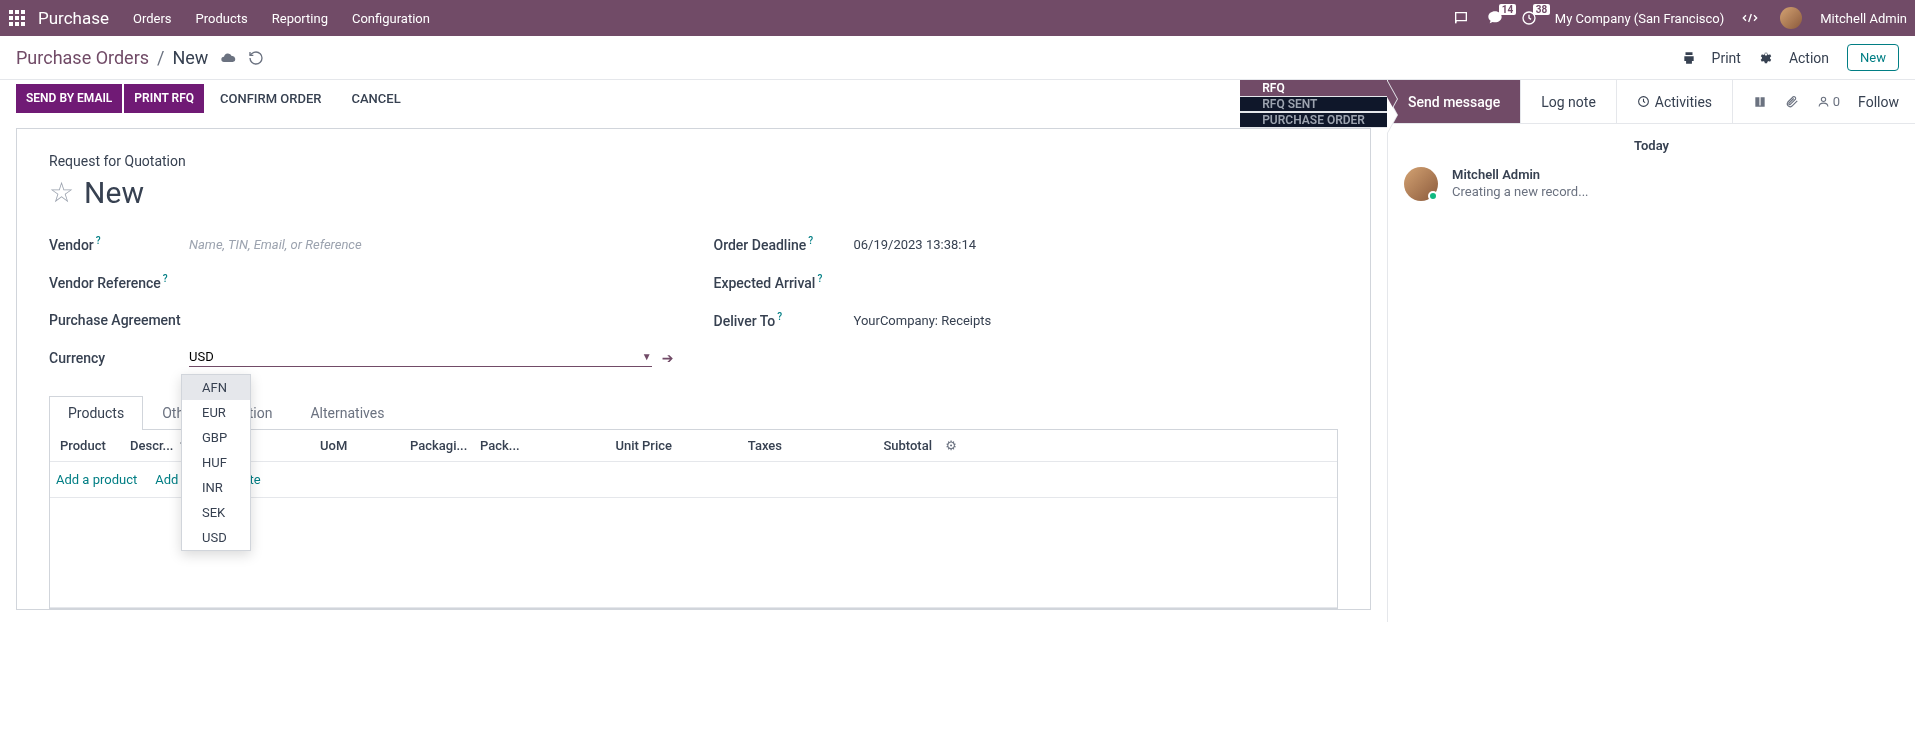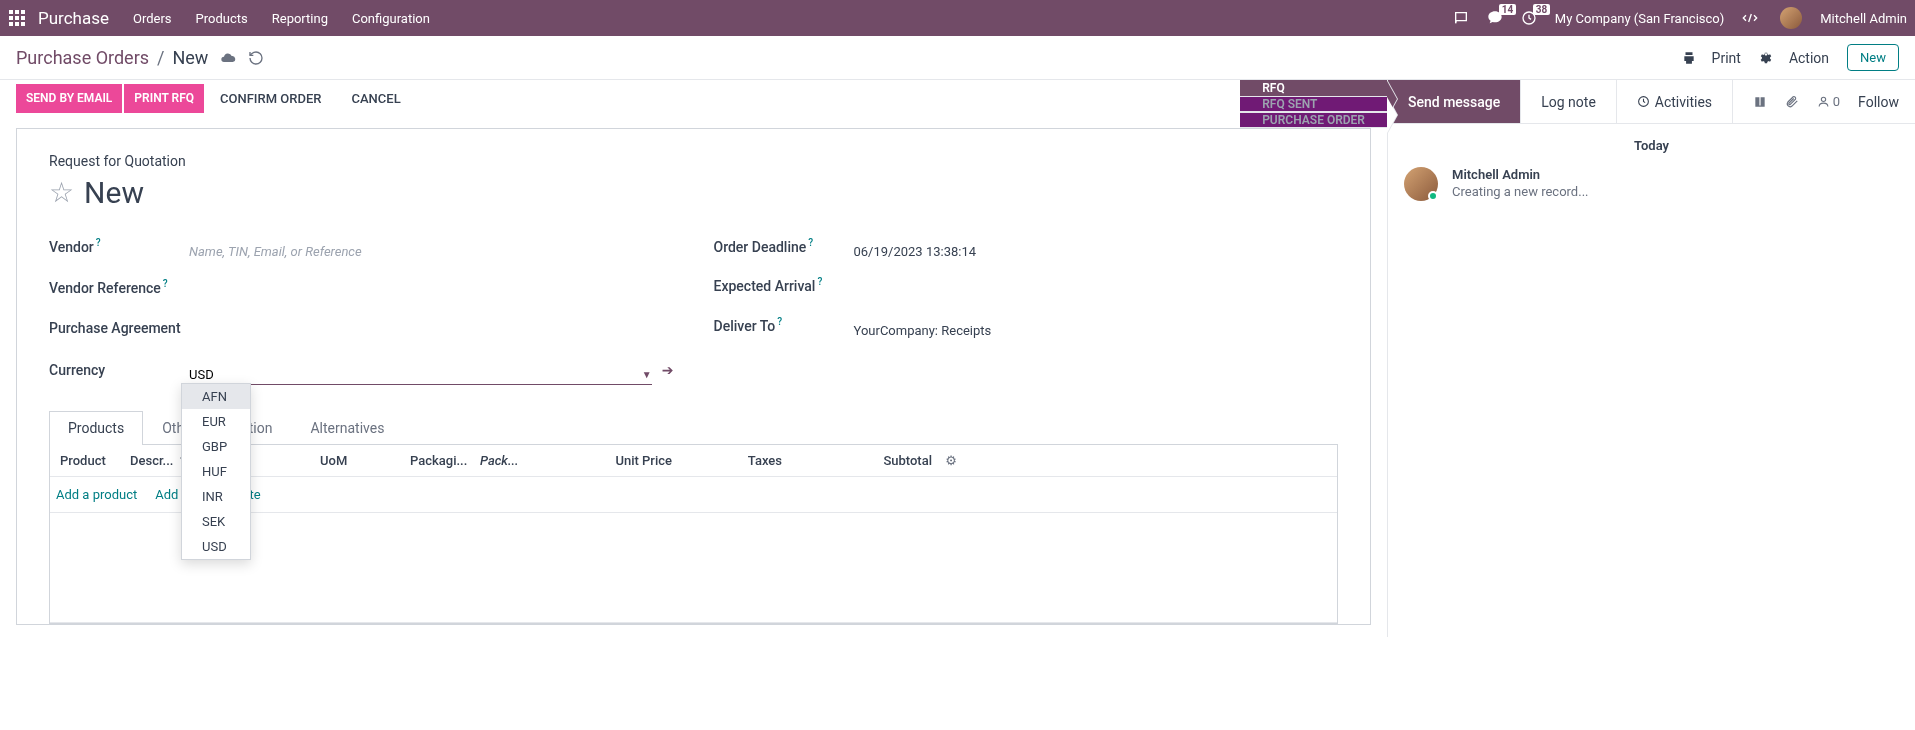--- a/index.html
+++ b/index.html
@@ -26,42 +26,42 @@
 .subbar .actions { display: flex; align-items: center; gap: 18px; }
 .subbar .act { display: flex; align-items: center; gap: 16px; cursor: pointer; color: #374151; font-size: 14px; }
 .subbar .badge-new { border: 1px solid #017e84; color: #017e84; padding: 5px 12px; border-radius: 4px; font-size: 13px; }
 
 .main-layout { display: flex; }
 .main-col { flex: 1; min-width: 0; }
 .side-col { width: 528px; border-left: 1px solid #e5e7eb; }
 
 .action-row { display: flex; align-items: center; height: 36px; }
 .action-row .btns { display: flex; padding-left: 16px; gap: 2px; }
-.action-row .btn-primary { background: #ec4899; color: #fff; padding: 7px 10px; font-size: 12px; font-weight: 600; border: none; cursor: pointer; }
+.action-row .btn-primary { background: #701a75; color: #fff; padding: 7px 10px; font-size: 12px; font-weight: 600; border: none; cursor: pointer; }
 .action-row .btn-link { background: transparent; color: #374151; padding: 7px 14px; font-size: 13px; font-weight: 500; border: none; cursor: pointer; }
 .action-row .spacer { flex: 1; }
 .status-bar { display: flex; height: 36px; flex-direction: column; }
-.status-step { padding: 0 22px; display: flex; align-items: center; font-size: 12px; font-weight: 600; color: #9ca3af; background: #701a75; position: relative; border-top: 1px solid #e5e7eb; border-bottom: 1px solid #e5e7eb; cursor: pointer; }
+.status-step { padding: 0 22px; display: flex; align-items: center; font-size: 12px; font-weight: 600; color: #9ca3af; background: #0f172a; position: relative; border-top: 1px solid #e5e7eb; border-bottom: 1px solid #e5e7eb; cursor: pointer; }
 .status-step.active { background: #714b67; color: #fff; border-color: #714b67; }
 .status-step::after { content: ''; position: absolute; right: -10px; top: 0; width: 0; height: 0; border-top: 18px solid transparent; border-bottom: 18px solid transparent; border-left: 10px solid #fff; z-index: 2; }
 .status-step.active::after { border-left-color: #714b67; }
 .status-step::before { content: ''; position: absolute; right: -11px; top: 0; width: 0; height: 0; border-top: 18px solid transparent; border-bottom: 18px solid transparent; border-left: 10px solid #e5e7eb; z-index: 1; }
 .status-step:last-child::after, .status-step:last-child::before { display: none; }
 
 .form-sheet { margin: 12px 16px; border: 1px solid #d1d5db; background: #fff; padding: 24px 32px 0; min-height: 470px; }
 .rfq-label { font-size: 14px; color: #374151; }
 .title-row { display: flex; align-items: center; gap: 10px; margin-top: 6px; margin-bottom: 22px; }
 .star { font-size: 28px; color: #9ca3af; cursor: pointer; }
 .title { font-size: 30px; font-weight: 400; }
 
 .fields-grid { display: grid; grid-template-columns: 1fr 1fr; gap: 0 40px; }
 .field-row { display: flex; align-items: center; margin-bottom: 14px; min-height: 24px; }
 .field-label { width: 140px; font-size: 14px; font-weight: 500; color: #374151; }
 .field-label .help { color: #017e84; font-size: 10px; vertical-align: super; margin-left: 2px; }
-.field-value { flex: 1; font-size: 13px; color: #374151; margin-top: 12px; }
+.field-value { flex: 1; font-size: 13px; color: #374151; }
 .field-value input[type=text] { border: none; outline: none; font-size: 13px; width: 100%; }
 .field-value input::placeholder { color: #9ca3af; font-style: italic; }
 .currency-input { border-bottom: 1px solid #714b67; display: flex; align-items: center; padding-bottom: 2px; }
 .currency-input input { flex: 1; }
 .caret { color: #714b67; font-size: 10px; cursor: pointer; }
 .arrow-right { color: #714b67; margin-left: 10px; font-size: 14px; cursor: pointer; }
 .checkbox-row { display: flex; align-items: center; gap: 10px; }
 .checkbox-row input { width: 14px; height: 14px; }
 
 .dropdown { position: absolute; background: #fff; border: 1px solid #d1d5db; box-shadow: 0 4px 12px rgba(0,0,0,0.15); width: 70px; z-index: 10; }
@@ -74,21 +74,21 @@
 .tab-border-fix { border-top: 1px solid #d1d5db; border-left: 1px solid #d1d5db; border-right: 1px solid #d1d5db; }
 
 .table-wrap { border-left: 1px solid #d1d5db; border-right: 1px solid #d1d5db; border-bottom: 1px solid #d1d5db; }
 .table-head { display: flex; padding: 8px 6px; font-size: 13px; font-weight: 500; color: #374151; border-bottom: 1px solid #e5e7eb; }
 .table-head > div { padding: 0 4px; }
 .th-prod { width: 70px; }
 .th-desc { width: 70px; display:flex; align-items:center; gap:4px;}
 .th-qty { width: 120px; }
 .th-uom { width: 90px; }
 .th-pkg { width: 70px; }
-.th-pack { width: 60px; font-style: italic; }
+.th-pack { width: 60px; }
 .th-up { width: 140px; text-align: right; }
 .th-tax { width: 110px; text-align: right; }
 .th-sub { width: 150px; text-align: right; }
 .th-opt { width: 30px; text-align: center; color: #6b7280; cursor: pointer;}
 .add-row { display: flex; gap: 18px; padding: 10px 6px; font-size: 13px; border-bottom: 1px solid #e5e7eb;}
 .add-row span { color: #017e84; cursor: pointer; }
 .empty-rows { height: 110px; border-bottom: 1px solid #e5e7eb; }
 
 .msg-tabs { display: flex; height: 44px; border-bottom: 1px solid #e5e7eb; align-items: stretch; }
 .msg-tab { padding: 0 20px; display: flex; align-items: center; font-size: 14px; cursor: pointer; color: #374151; border-right: 1px solid #e5e7eb; }

